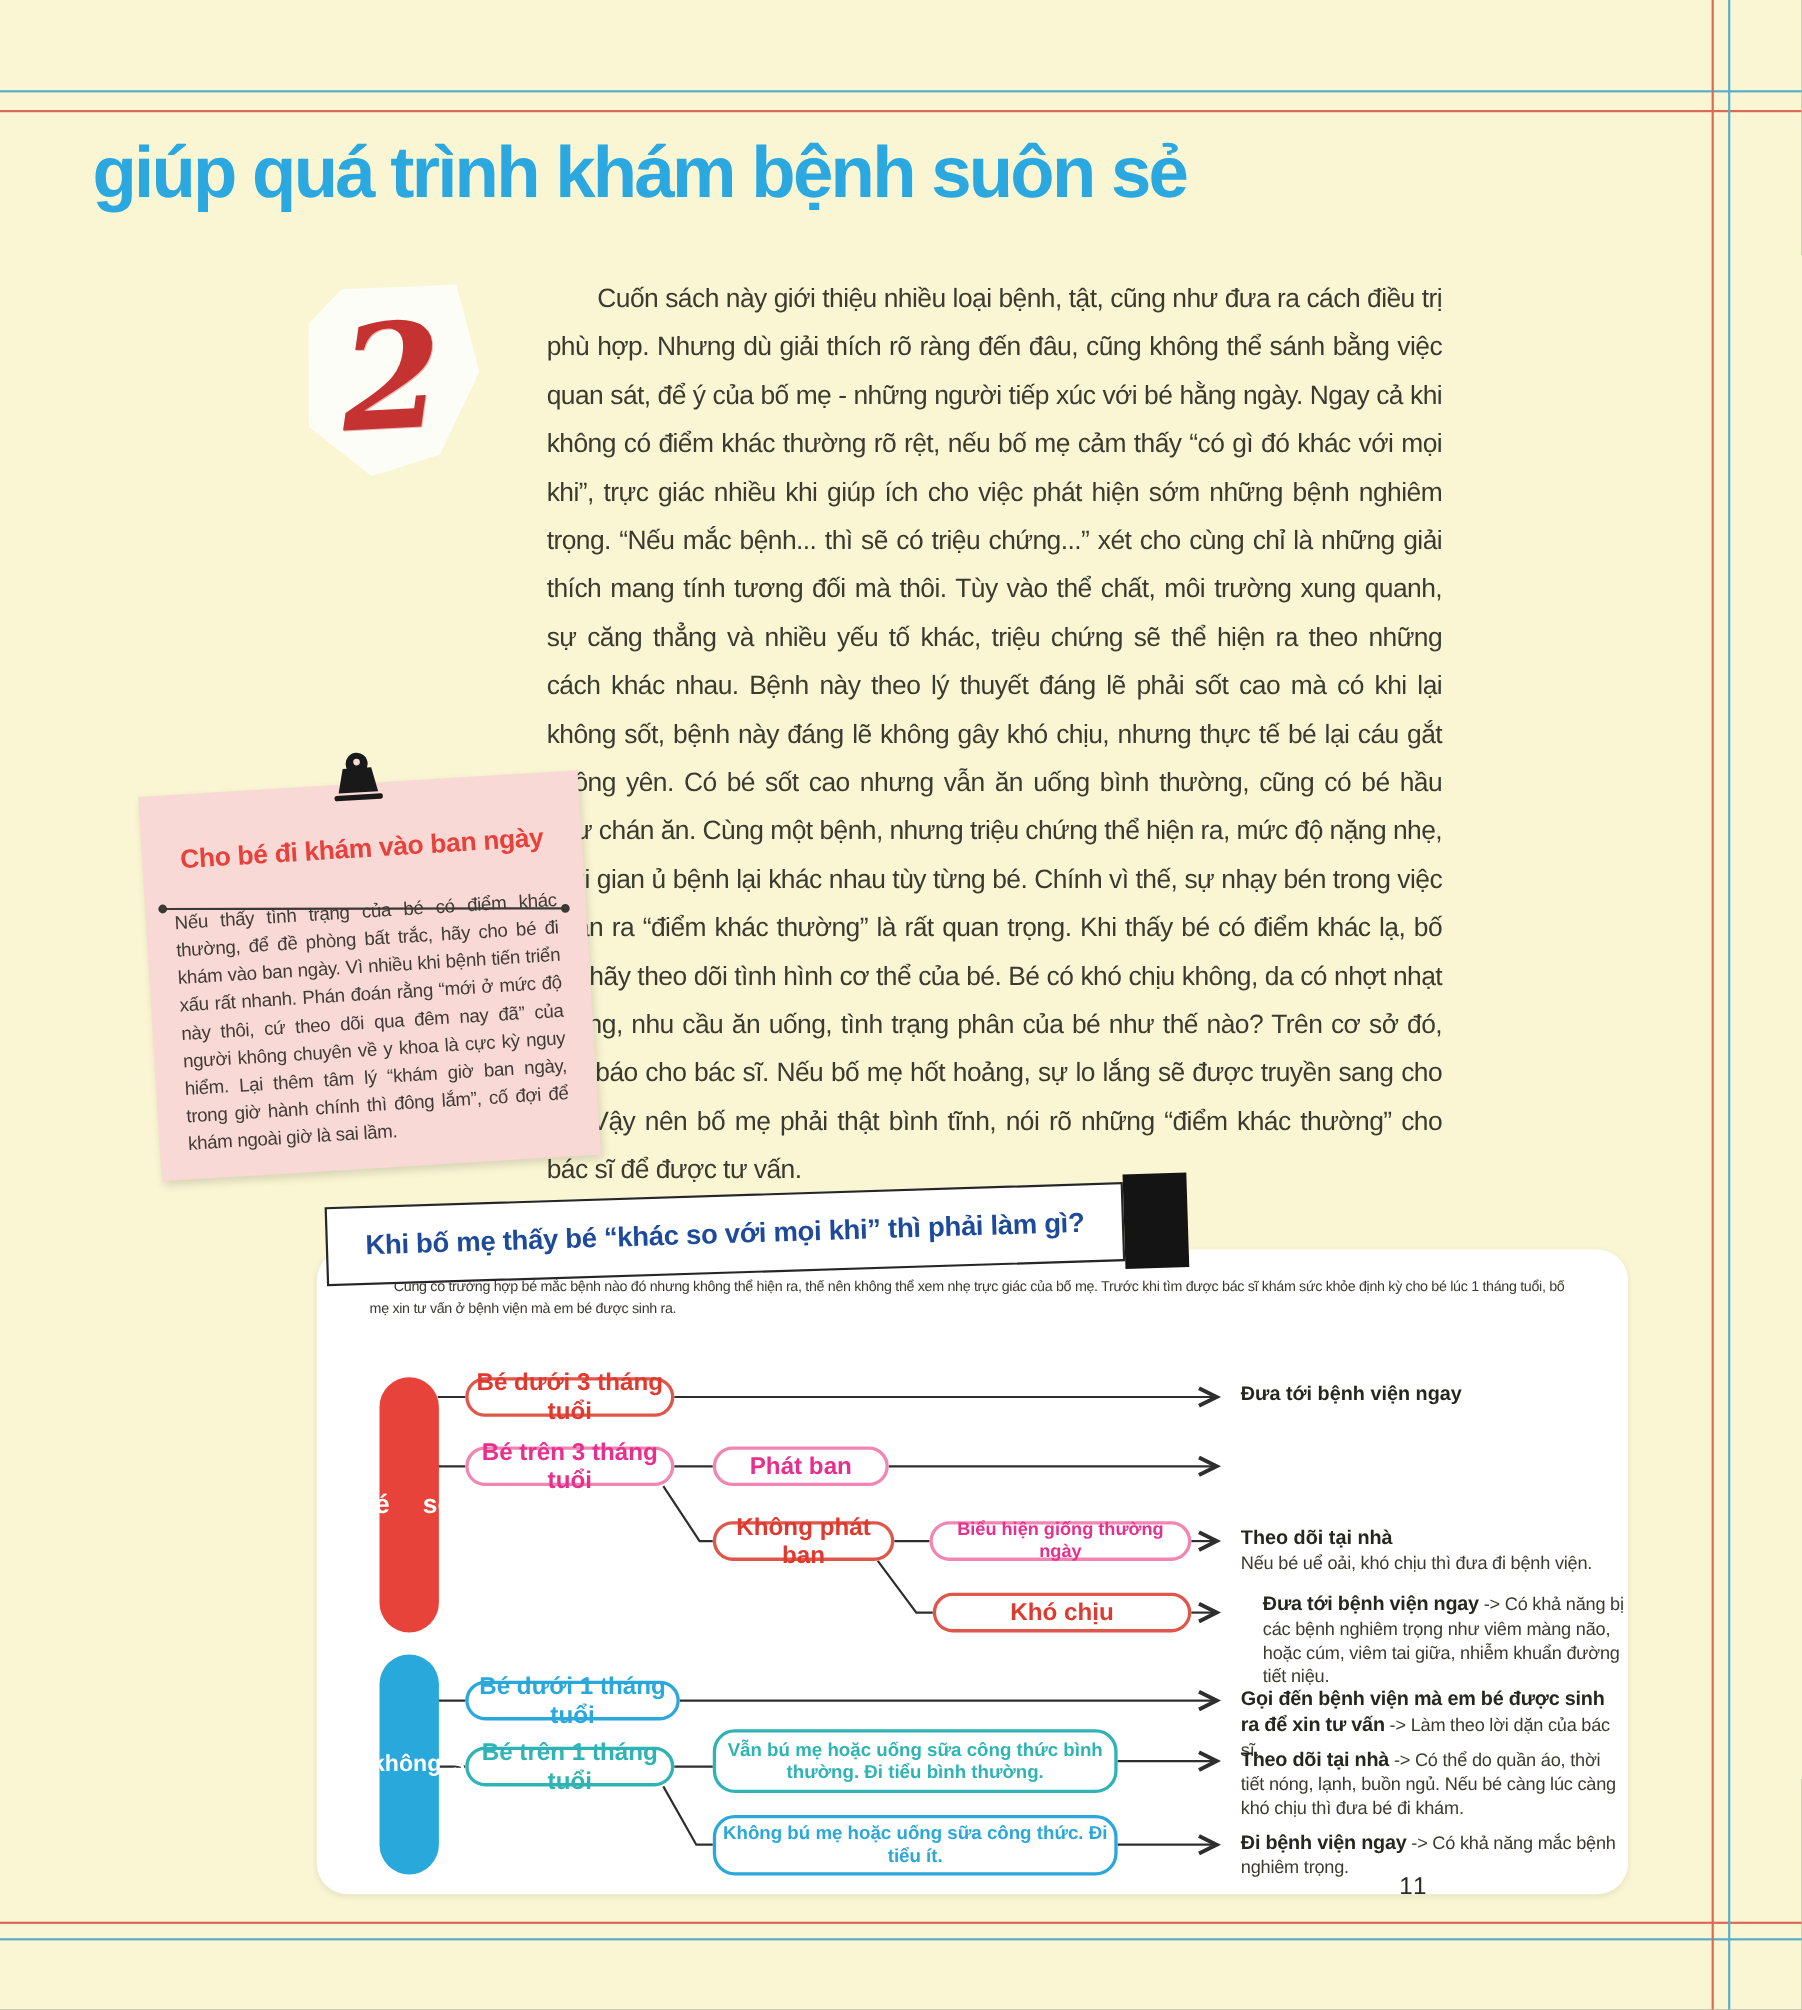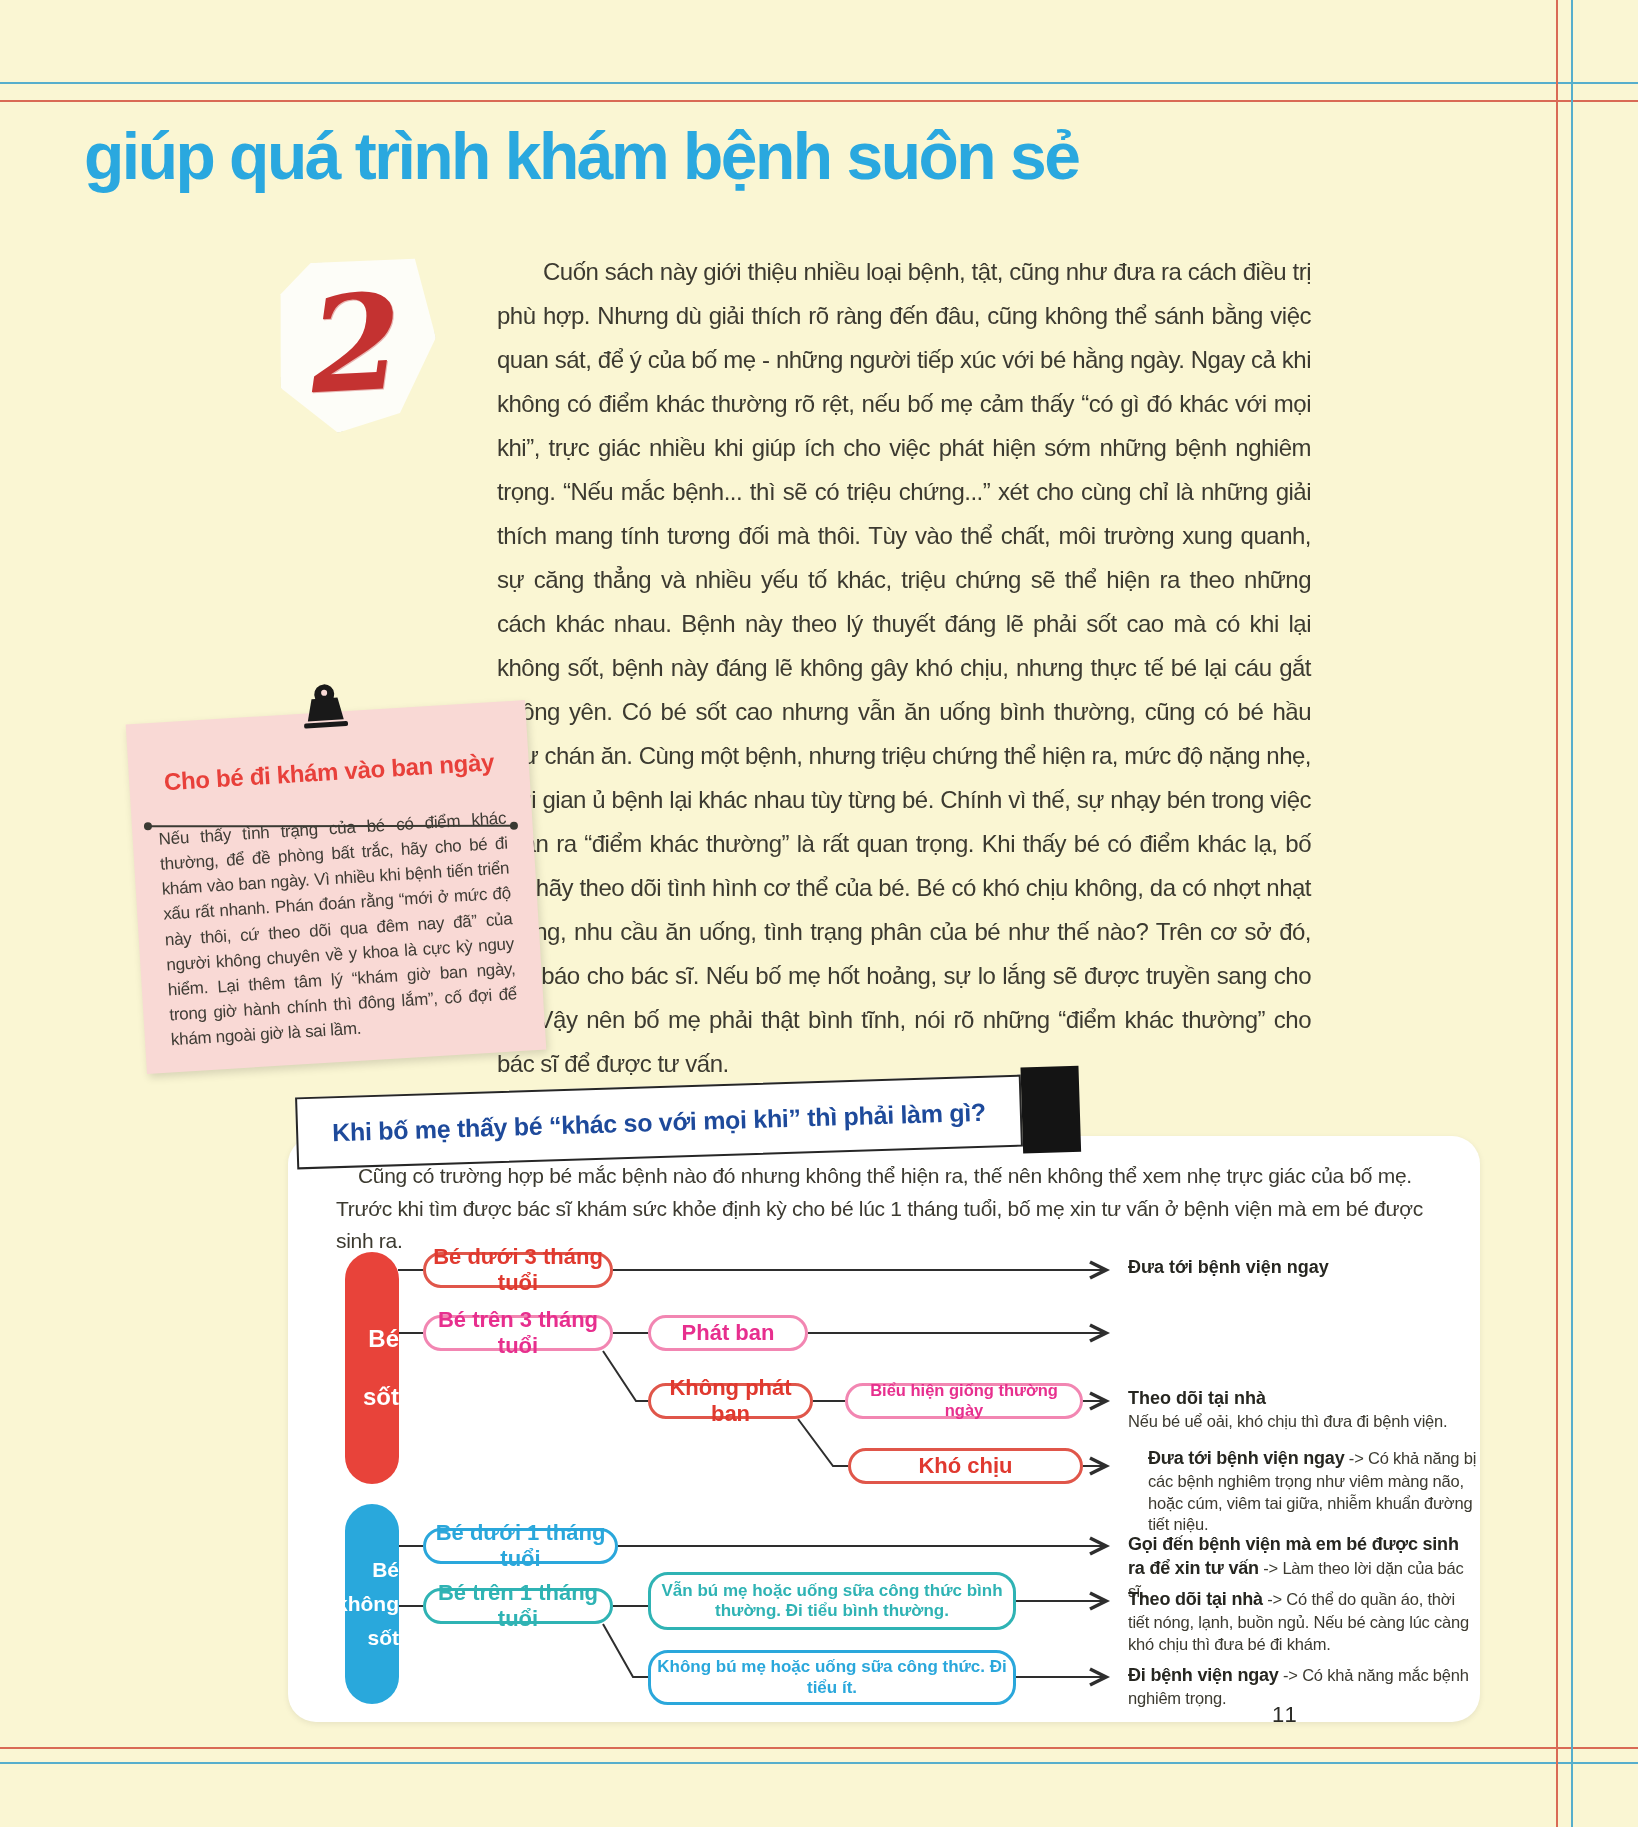--- a/index.html
+++ b/index.html
@@ -95,28 +95,28 @@
   }
 
   
   .panel{
     position:absolute;left:288px;top:1136px;width:1192px;height:586px;
     background:#FFFFFF;border-radius:28px;
     box-shadow:0 2px 6px rgba(0,0,0,.08);
   }
   .fc-intro{
     position:absolute;left:48px;top:24px;width:1096px;margin:0;
-    font-size:21px;line-height:1.55;letter-spacing:-0.3px;color:#3C3A30;
+    font-size:13px;line-height:1.55;letter-spacing:-0.3px;color:#3C3A30;
     text-indent:22px;
   }
   .fc-lines{position:absolute;left:0;top:0;width:1192px;height:586px;}
 
   .pill{
     position:absolute;border-radius:27px;color:#fff;font-weight:bold;
-    display:flex;flex-direction:column;align-items:flex-end;justify-content:center;
+    display:flex;flex-direction:row;align-items:center;justify-content:center;
     text-align:center;
   }
   .pill span{white-space:nowrap;line-height:1.15;}
   #pill-fever{left:57px;top:116px;width:54px;height:232px;background:#E8433A;font-size:24px;gap:30px;}
   #pill-nofever{left:57px;top:368px;width:54px;height:200px;background:#29A8DC;font-size:21px;gap:10px;}
 
   .fbox{
     position:absolute;background:#fff;border:3px solid;border-radius:20px;
     display:flex;align-items:center;justify-content:center;
     font-weight:bold;font-size:22px;text-align:center;line-height:1.2;

